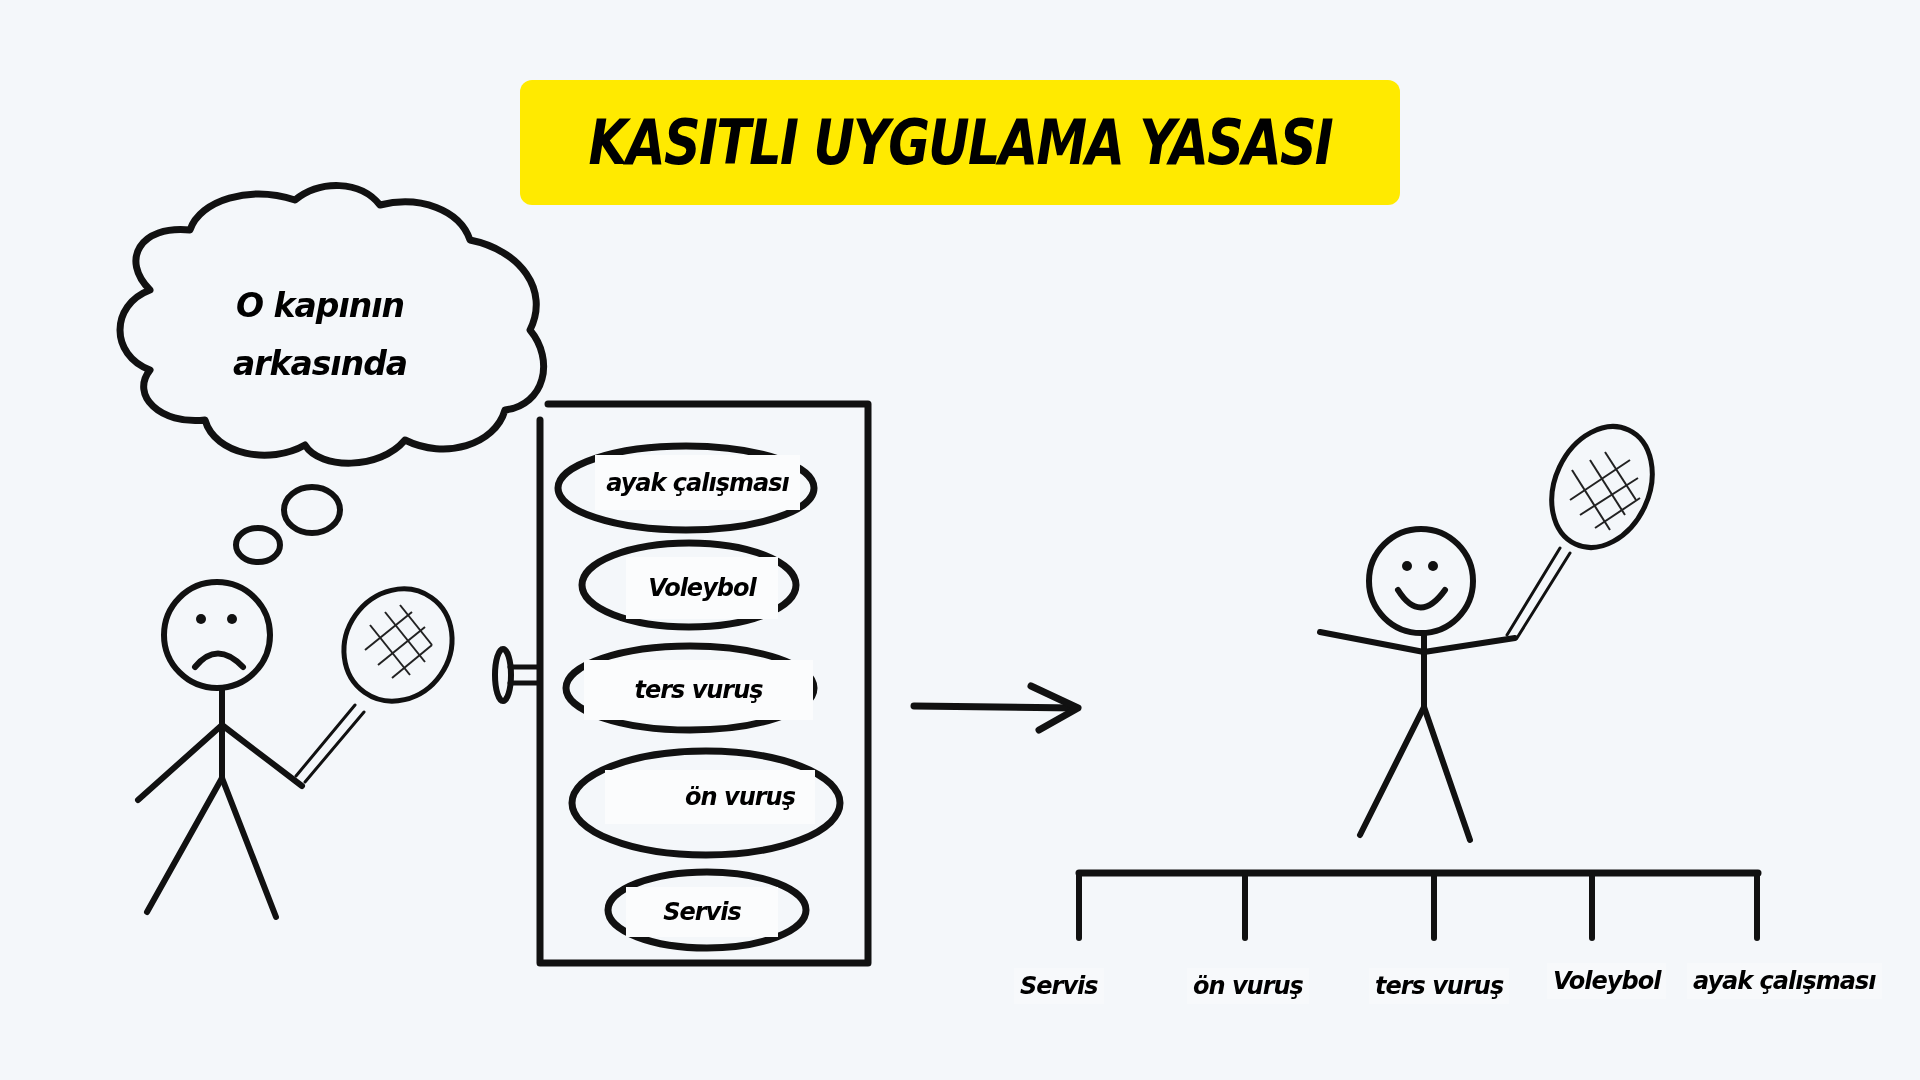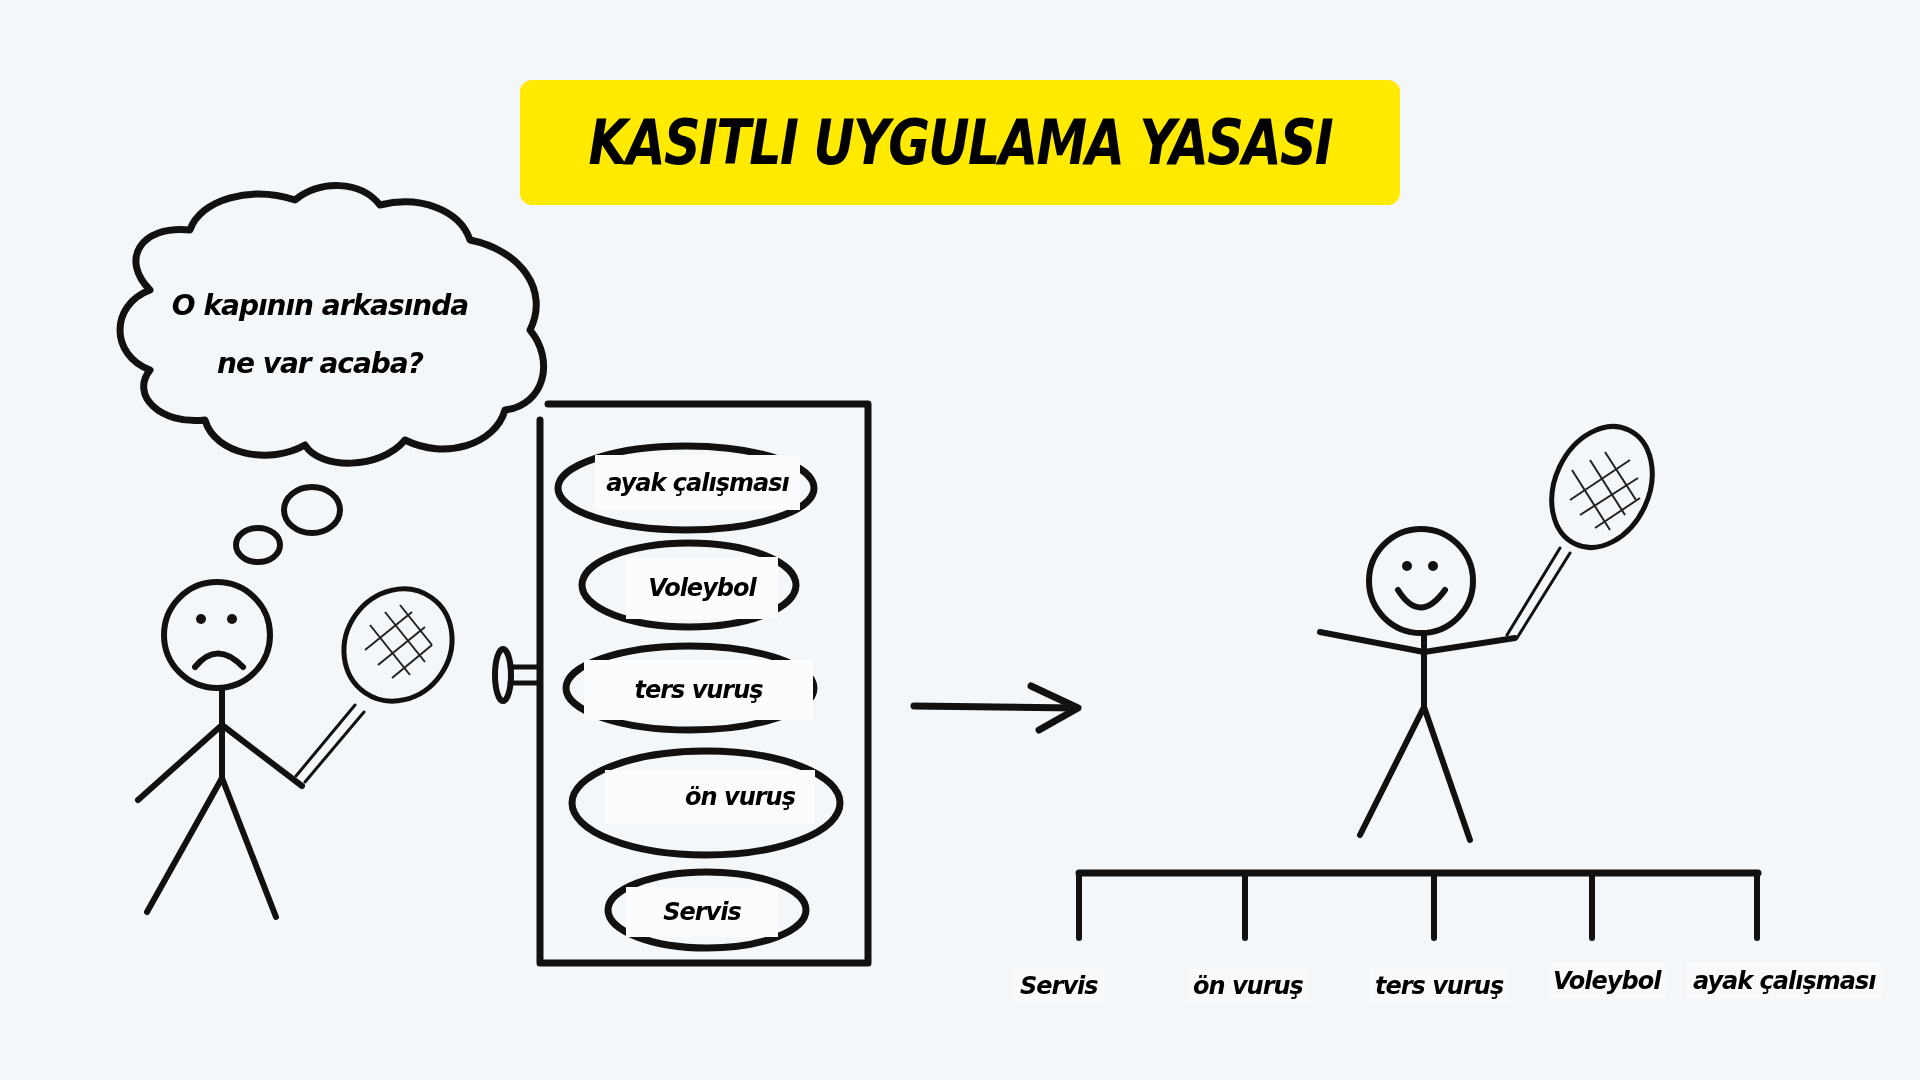--- a/index.html
+++ b/index.html
@@ -43,21 +43,21 @@
     }
     .thought-text {
       position: absolute;
       left: 150px;
       top: 277px;
       width: 340px;
       text-align: center;
       font-family: "DejaVu Sans", sans-serif;
       font-weight: 700;
       font-style: italic;
-      font-size: 28px;
+      font-size: 33px;
       line-height: 58px;
       color: #000;
       letter-spacing: -1px;
     }
     .thought-text span { display: block; }
     .label-patch {
       position: absolute;
       background: #fbfcfd;
       display: flex;
       align-items: center;
@@ -192,21 +192,20 @@
       <line class="stroke" stroke-width="6" x1="1079" y1="873" x2="1079" y2="938"></line>
       <line class="stroke" stroke-width="6" x1="1245" y1="873" x2="1245" y2="938"></line>
       <line class="stroke" stroke-width="6" x1="1434" y1="873" x2="1434" y2="938"></line>
       <line class="stroke" stroke-width="6" x1="1592" y1="873" x2="1592" y2="938"></line>
       <line class="stroke" stroke-width="6" x1="1757" y1="873" x2="1757" y2="938"></line>
     </g>
   </svg>
 
   <div class="thought-text">
     <span>O kapının arkasında</span>
-    <span>ne var acaba?</span>
   </div>
 
   <div class="label-patch" style="left:595px; top:455px; width:205px; height:55px;">ayak çalışması</div>
   <div class="label-patch" style="left:626px; top:557px; width:152px; height:62px;">Voleybol</div>
   <div class="label-patch" style="left:584px; top:660px; width:229px; height:60px;">ters vuruş</div>
   <div class="label-patch" style="left:605px; top:770px; width:210px; height:54px; padding-left:60px; box-sizing:border-box;">ön vuruş</div>
   <div class="label-patch" style="left:626px; top:887px; width:152px; height:50px;">Servis</div>
 
   <div class="bottom-label" style="left:1014px; top:968px;">Servis</div>
   <div class="bottom-label" style="left:1187px; top:968px;">ön vuruş</div>

